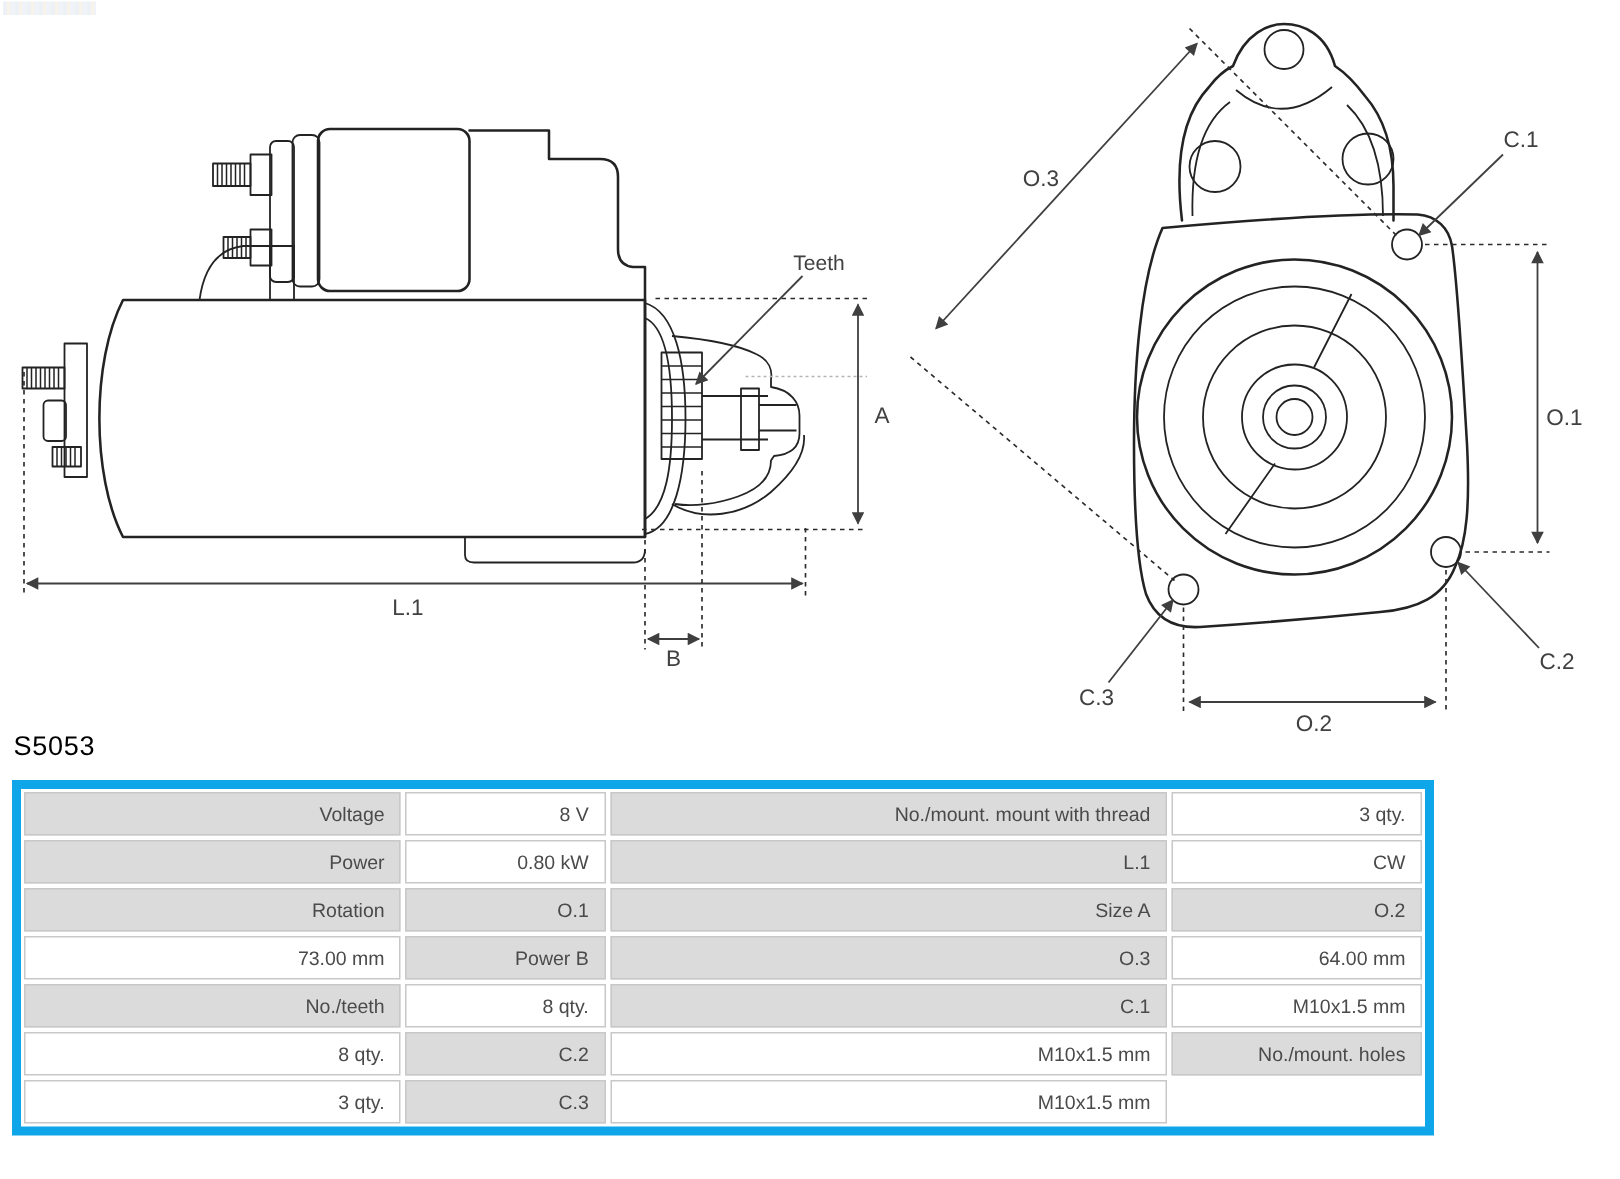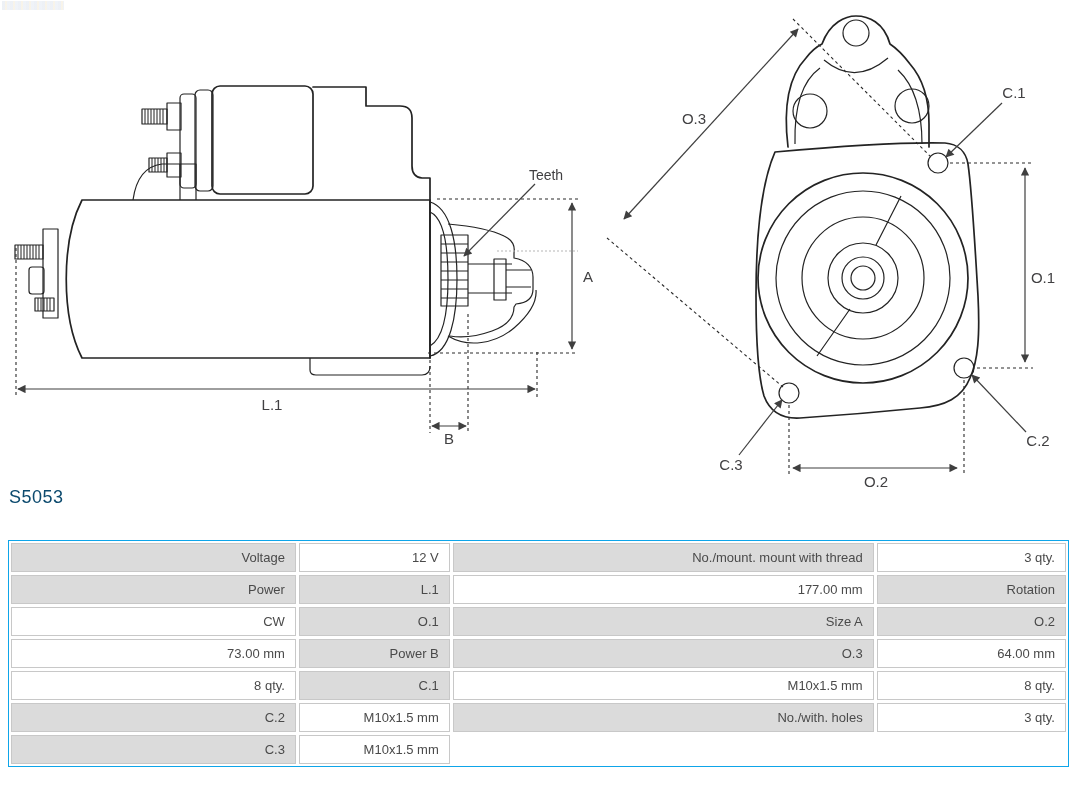--- a/index.html
+++ b/index.html
@@ -1,22 +1,22 @@
 <!DOCTYPE html>
 <html><head>
 <meta charset="utf-8">
 <style>
   html,body{margin:0;padding:0;background:#ffffff;}
   body{width:1080px;height:786px;position:relative;font-family:"Liberation Sans",sans-serif;}
   .logo{position:absolute;left:2px;top:1px;width:62px;height:9px;opacity:.55;
         background:repeating-linear-gradient(90deg,#dfe5ee 0 3px,#f2ead8 3px 5px,#e3e9f2 5px 8px);}
   .drawings{position:absolute;left:0;top:6px;width:1080px;height:482px;}
-  .part-title{position:absolute;left:9px;top:487px;margin:0;font-size:18px;font-weight:400;color:#0c4a6e;letter-spacing:.5px;}
-  .spec-table{position:absolute;left:8px;top:540px;width:1061px;
-              border:1px solid #0ea5e9;padding:2px;background:#ffffff;
+  .part-title{position:absolute;left:9px;top:487px;margin:0;font-size:18px;font-weight:400;color:#000000;letter-spacing:.5px;}
+  .spec-table{position:absolute;left:8px;top:520px;width:948px;
+              border:6px solid #0ea5e9;padding:2px;background:#ffffff;
               display:grid;grid-template-columns:289fr 153fr 427fr 192fr;gap:3px;box-sizing:border-box;}
   .spec-table .cell{border:1px solid #c8c8c8;font-size:13px;color:#4a4a4a;
                     line-height:27px;height:27px;padding:0 10px;text-align:right;
                     white-space:nowrap;overflow:hidden;}
   .spec-table .label{background:#dbdbdb;}
   .spec-table .value{background:#ffffff;}
   .dim-label{font-family:"Liberation Sans",sans-serif;font-size:15px;fill:#414042;}
   .dim-label.small{font-size:14px;}
   svg .outline{fill:none;stroke:#232323;stroke-width:1.7;stroke-linejoin:round;stroke-linecap:round;}
   svg .detail{fill:none;stroke:#232323;stroke-width:1.2;stroke-linejoin:round;}
@@ -167,38 +167,39 @@
     <line class="dim" x1="739" y1="449" x2="782" y2="394" marker-end="url(#arr)"></line>
     <text class="dim-label" x="731" y="464" text-anchor="middle">C.3</text>
   </g>
 </svg>
 </div>
 
 <h1 class="part-title">S5053</h1>
 
 <div class="spec-table">
     <div class="cell label">Voltage</div>
-    <div class="cell value">12 V</div>
+    <div class="cell value">8 V</div>
     <div class="cell label">No./mount. mount with thread</div>
     <div class="cell value">3 qty.</div>
     <div class="cell label">Power</div>
+    <div class="cell value">0.80 kW</div>
     <div class="cell label">L.1</div>
-    <div class="cell value">177.00 mm</div>
+    <div class="cell value">CW</div>
     <div class="cell label">Rotation</div>
-    <div class="cell value">CW</div>
     <div class="cell label">O.1</div>
     <div class="cell label">Size A</div>
     <div class="cell label">O.2</div>
     <div class="cell value">73.00 mm</div>
     <div class="cell label">Power B</div>
     <div class="cell label">O.3</div>
     <div class="cell value">64.00 mm</div>
+    <div class="cell label">No./teeth</div>
     <div class="cell value">8 qty.</div>
     <div class="cell label">C.1</div>
     <div class="cell value">M10x1.5 mm</div>
     <div class="cell value">8 qty.</div>
     <div class="cell label">C.2</div>
     <div class="cell value">M10x1.5 mm</div>
-    <div class="cell label">No./with. holes</div>
+    <div class="cell label">No./mount. holes</div>
     <div class="cell value">3 qty.</div>
     <div class="cell label">C.3</div>
     <div class="cell value">M10x1.5 mm</div>
   </div>
 
 </body></html>

